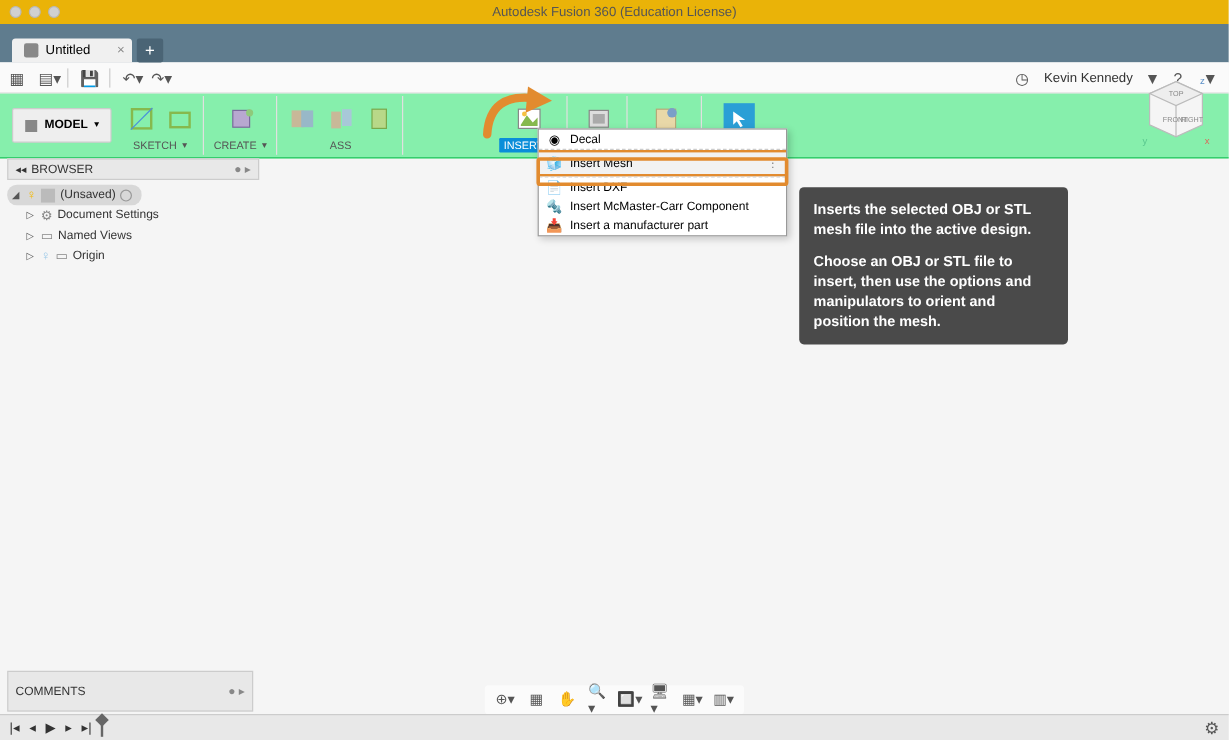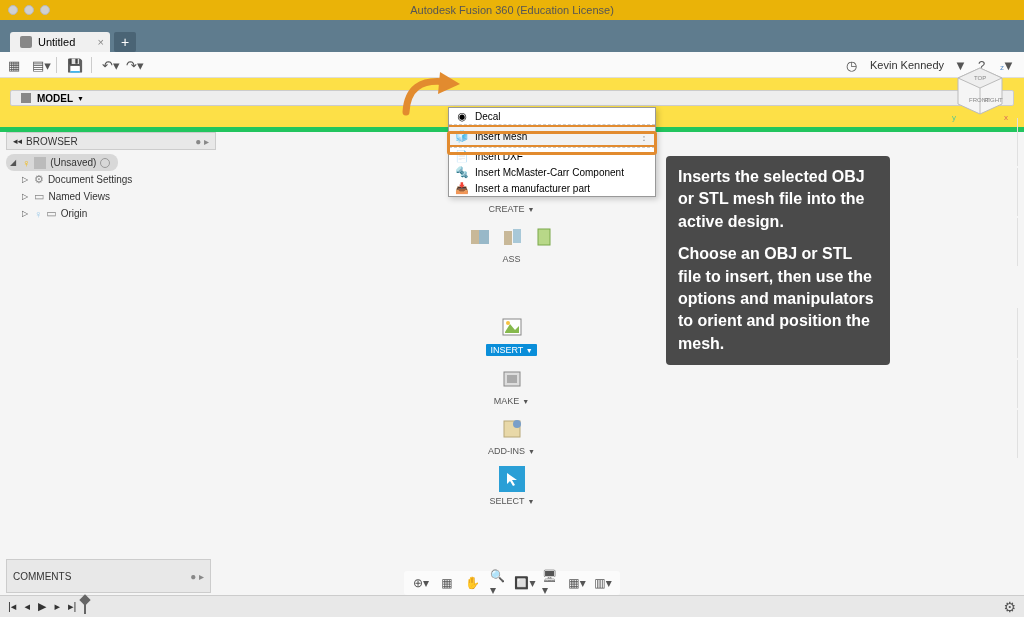--- a/index.html
+++ b/index.html
@@ -23,21 +23,21 @@
 
 
 .qat { height: 26px; background: #fafafa; border-bottom: 1px solid #ddd; display: flex; align-items: center; padding: 0 8px; gap: 10px; }
 .qat-left { display: flex; align-items: center; gap: 10px; }
 .qat-right { margin-left: auto; display: flex; align-items: center; gap: 10px; font-size: 11px; color: #333; }
 .qat svg, .qat .glyph { width: 14px; height: 14px; }
 .sep-v { width: 1px; height: 16px; background: #ccc; }
 .glyph { font-size: 13px; color: #555; }
 
 
-.ribbon { height: 54px; background: #fde047; border-bottom: 5px solid #22c55e; display: flex; align-items: stretch; padding: 2px 6px; gap: 2px; flex-direction: column; }
+.ribbon { height: 54px; background: #86efac; border-bottom: 1px solid #22c55e; display: flex; align-items: stretch; padding: 2px 6px; gap: 2px; }
 .model-btn { display: flex; align-items: center; gap: 4px; font-size: 10px; font-weight: bold; background: #eee; border: 1px solid #ccc; padding: 0 8px; margin: 10px 4px; border-radius: 2px; }
 .rgroup { display: flex; flex-direction: column; align-items: center; padding: 2px 6px; border-right: 1px solid #e0e0e0; }
 .rgroup:last-child { border-right: none; }
 .rgroup-icons { display: flex; gap: 6px; align-items: center; height: 34px; }
 .ricon { width: 26px; height: 26px; display: flex; align-items: center; justify-content: center; }
 .rgroup-label { font-size: 9px; color: #555; display: flex; align-items: center; gap: 3px; }
 .dd { font-size: 7px; }
 .insert-hl { background: #0a8ed9; color: #fff; padding: 1px 4px; border-radius: 1px; }
 .select-box { width: 26px; height: 26px; background: #2a9fd6; display: flex; align-items: center; justify-content: center; }
 
@@ -58,21 +58,21 @@
 
 .dropdown { position: absolute; top: 107px; left: 448px; width: 208px; background: #fff; border: 1px solid #999; box-shadow: 2px 2px 6px rgba(0,0,0,.2); }
 .dd-item { display: flex; align-items: center; height: 16px; font-size: 10px; padding: 0 6px; gap: 6px; }
 .dd-item.tall { height: 20px; }
 .dd-icon { width: 14px; height: 14px; display: flex; align-items: center; justify-content: center; font-size: 11px; }
 .dd-item.highlight { background: #f2f2f2; border-top: 2px solid #e28b2f; border-bottom: 2px solid #e28b2f; height: 22px; }
 .dd-item .more { margin-left: auto; color: #888; }
 .dd-cut { border-top: 1px dashed #ccc; }
 
 
-.tooltip { position: absolute; top: 156px; left: 666px; width: 224px; background: #4a4a4a; color: #fff; font-size: 16px; padding: 10px 12px; border-radius: 4px; line-height: 1.4; }
+.tooltip { position: absolute; top: 156px; left: 666px; width: 224px; background: #4a4a4a; color: #fff; font-size: 12px; padding: 10px 12px; border-radius: 4px; line-height: 1.4; }
 .tooltip p { margin-bottom: 10px; }
 .tooltip p:last-child { margin-bottom: 0; }
 .tooltip strong { font-weight: bold; }
 
 
 .arrow-ann { position: absolute; top: 62px; left: 398px; pointer-events: none; }
 
 
 .viewcube { position: absolute; top: 62px; right: 14px; width: 60px; height: 70px; }
 

